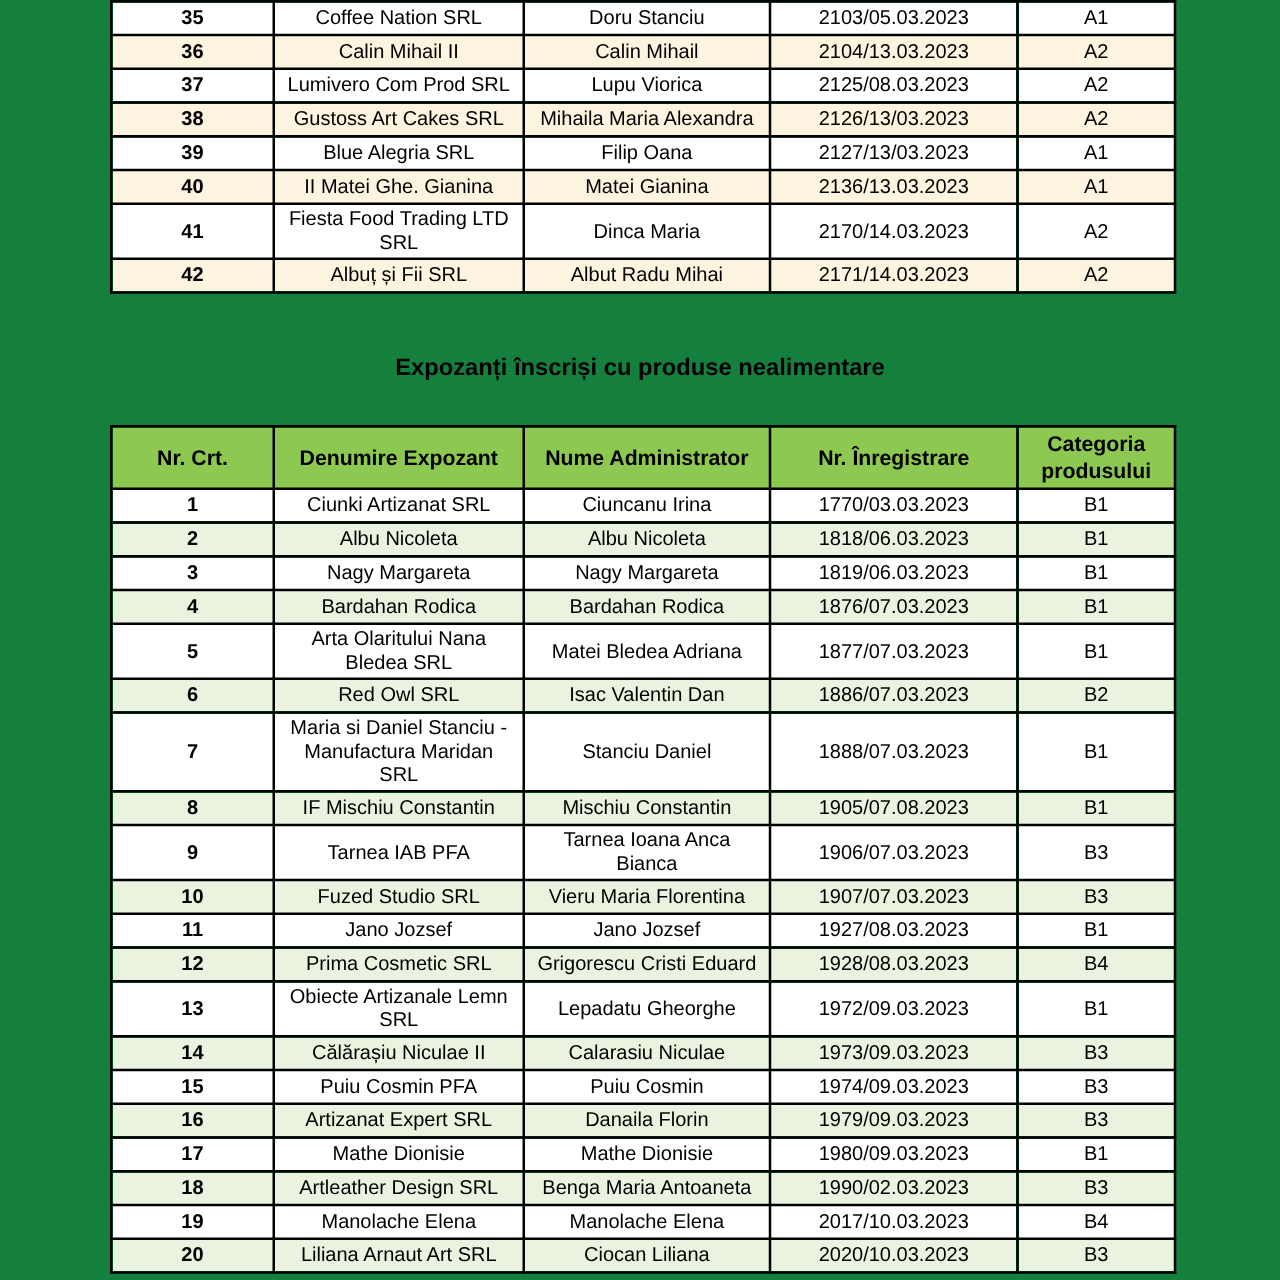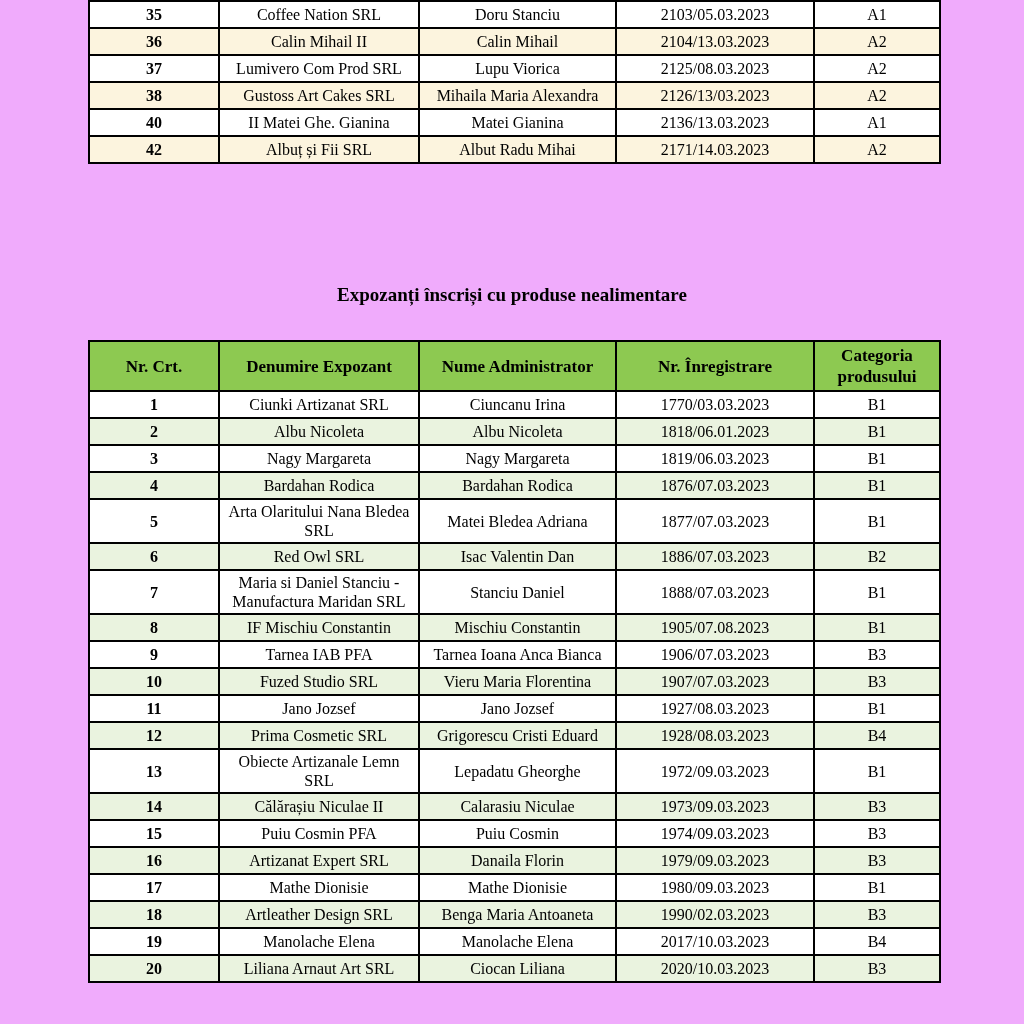--- a/index.html
+++ b/index.html
@@ -9,22 +9,21 @@
     height: 1024px;
     background: #ffffff;
     overflow: hidden;
     font-family: "Liberation Sans", "DejaVu Sans", sans-serif;
     color: var(--text, #000000);
   }
   .page {
     position: relative;
     width: 1024px;
     height: 1024px;
-    background: #f0abfc;
-    font-family: Liberation Serif, serif;
+    background: #15803d;
   }
   table.tbl {
     position: absolute;
     left: 88px;
     width: 851px;
     border-collapse: collapse;
     table-layout: fixed;
   }
   table.tbl col.c1 { width: 130px; }
   table.tbl col.c2 { width: 200px; }
@@ -112,25 +111,39 @@
           <td>A2</td>
         </tr>
         <tr>
           <td>38</td>
           <td>Gustoss Art Cakes SRL</td>
           <td>Mihaila Maria Alexandra</td>
           <td>2126/13/03.2023</td>
           <td>A2</td>
         </tr>
         <tr>
+          <td>39</td>
+          <td>Blue Alegria SRL</td>
+          <td>Filip Oana</td>
+          <td>2127/13/03.2023</td>
+          <td>A1</td>
+        </tr>
+        <tr>
           <td>40</td>
           <td>II Matei Ghe. Gianina</td>
           <td>Matei Gianina</td>
           <td>2136/13.03.2023</td>
           <td>A1</td>
+        </tr>
+        <tr>
+          <td>41</td>
+          <td>Fiesta Food Trading LTD SRL</td>
+          <td>Dinca Maria</td>
+          <td>2170/14.03.2023</td>
+          <td>A2</td>
         </tr>
         <tr>
           <td>42</td>
           <td>Albuț și Fii SRL</td>
           <td>Albut Radu Mihai</td>
           <td>2171/14.03.2023</td>
           <td>A2</td>
         </tr>
       </tbody>
   </table>
@@ -159,21 +172,21 @@
           <td>1</td>
           <td>Ciunki Artizanat SRL</td>
           <td>Ciuncanu Irina</td>
           <td>1770/03.03.2023</td>
           <td>B1</td>
         </tr>
         <tr>
           <td>2</td>
           <td>Albu Nicoleta</td>
           <td>Albu Nicoleta</td>
-          <td>1818/06.01.2023</td>
+          <td>1818/06.03.2023</td>
           <td>B1</td>
         </tr>
         <tr>
           <td>3</td>
           <td>Nagy Margareta</td>
           <td>Nagy Margareta</td>
           <td>1819/06.03.2023</td>
           <td>B1</td>
         </tr>
         <tr>

